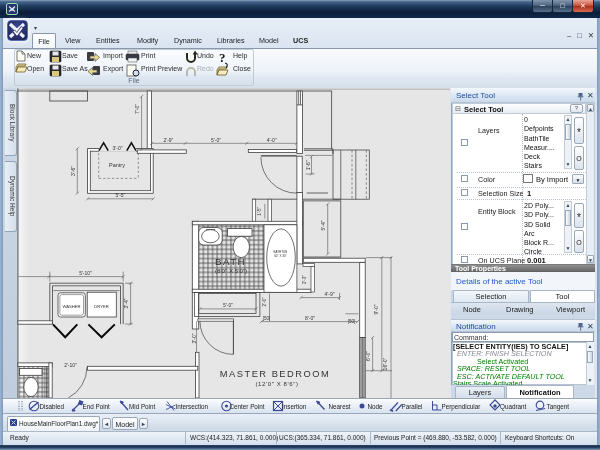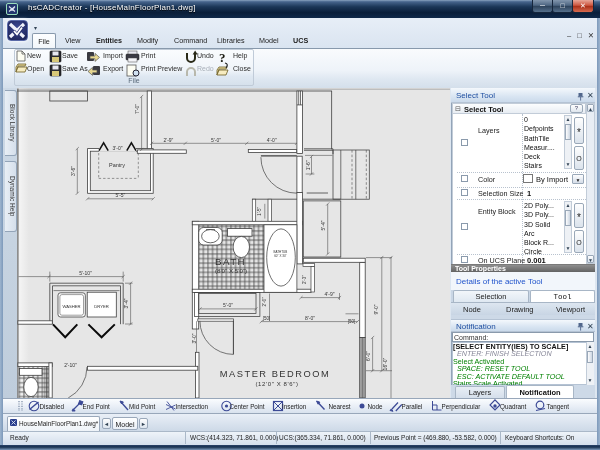--- a/index.html
+++ b/index.html
@@ -44,36 +44,35 @@
 </style></head>
 <body>
 <div class="win">
 
   <div class="abs titlebar"></div>
   <div class="abs title-ico"></div>
   <svg class="abs" style="left:6px;top:3px;" width="12" height="12" viewBox="0 0 12 12">
     <path d="M3 3.5 L9 8.5 M9 3.5 L3 8.5" stroke="#dfe6f5" stroke-width="1.1"></path>
     <path d="M4.5 6 l1.5 1.8 L8.6 4.5" stroke="#fff" stroke-width="0.8" fill="none"></path>
   </svg>
-  <div class="abs title-txt" style="left:28px;">hsCADCreator - [HouseMainFloorPlan1.dwg]</div>
   <div class="abs winbtns">
       <div class="wbtn">─</div>
       <div class="wbtn">□</div>
       <div class="wbtn close">✕</div>
     </div>
 
   <div class="abs ribbon"></div>
   <div class="abs rbody"></div>
   <div class="abs rgroup"></div>
   <div class="abs rlbl">File</div>
   <div class="abs rtab act" style="left:32px;top:32.5px;width:24px;">File</div>
   <div class="abs rtab" style="left:65px;top:32.5px;">View</div>
-  <div class="abs rtab" style="left:96px;top:32.5px;font-weight:bold;">Entities</div>
+  <div class="abs rtab" style="left:96px;top:32.5px;">Entities</div>
   <div class="abs rtab" style="left:137px;top:32.5px;">Modify</div>
-  <div class="abs rtab" style="left:174px;top:32.5px;">Command</div>
+  <div class="abs rtab" style="left:174px;top:32.5px;">Dynamic</div>
   <div class="abs rtab" style="left:217px;top:32.5px;">Libraries</div>
   <div class="abs rtab" style="left:259px;top:32.5px;">Model</div>
   <div class="abs rtab" style="left:293px;top:32.5px;font-weight:bold;">UCS</div>
   <div class="abs mdibtn">– □ ✕</div>
   <div class="abs applogo"></div>
   <svg class="abs" style="left:7px;top:20px;" width="21" height="21" viewBox="0 0 21 21">
     <path d="M3 4 L17 17 M17 4 L3 17" stroke="#f0f2fa" stroke-width="3.2"></path>
     <path d="M6.5 11 l3.5 4 l5.5-8" stroke="#2a3270" stroke-width="3.6" fill="none"></path>
     <path d="M7 11 l3 3.4 l5-7" stroke="#fff" stroke-width="1.8" fill="none"></path>
   </svg>
@@ -424,42 +423,42 @@
     <div class="abs" style="left:478px;top:256px;width:48px;overflow:hidden;font-size:7.2px;color:#222;">On UCS Plane</div>
     <div class="abs" style="left:527px;top:256px;font-size:7.5px;font-weight:bold;color:#111;">0.001</div>
 
     <div class="abs" style="left:451px;top:264px;width:144px;height:8px;background:linear-gradient(180deg,#8f8f8f,#636363);border-top:1px solid #7a7a7a;"></div>
     <div class="abs" style="left:455px;top:264.5px;font-size:7px;font-weight:bold;color:#fff;">Tool Properties</div>
     <div class="abs" style="left:451px;top:272px;width:144px;height:18px;background:#f2f6fb;"></div>
     <div class="abs" style="left:456px;top:277px;font-size:8px;color:#2255cc;">Details of the active Tool</div>
 
     <div class="abs" style="left:451px;top:290px;width:144px;height:12px;background:#c9d6e5;"></div>
     <div class="abs" style="left:453px;top:290px;width:76px;height:12px;background:linear-gradient(180deg,#f2f6fa,#dfe8f1);border:1px solid #a8b6c6;border-bottom:none;border-radius:2px 2px 0 0;font-size:7.5px;text-align:center;line-height:12px;color:#222;">Selection</div>
-    <div class="abs" style="left:530px;top:290px;width:65px;height:16px;background:#fff;border:1px solid #a8b6c6;border-bottom:none;border-radius:2px 2px 0 0;font-size:7.5px;text-align:center;line-height:12px;color:#111;font-family:Liberation Mono, monospace;">Tool</div>
+    <div class="abs" style="left:530px;top:290px;width:65px;height:16px;background:#fff;border:1px solid #a8b6c6;border-bottom:none;border-radius:2px 2px 0 0;font-size:7.5px;text-align:center;line-height:12px;color:#111;">Tool</div>
     <div class="abs" style="left:451px;top:302px;width:144px;height:13px;background:linear-gradient(180deg,#dde6f0,#c8d5e4);border-top:1px solid #a8b6c6;"></div>
     <div class="abs" style="left:463px;top:305px;font-size:7.5px;color:#222;">Node</div>
     <div class="abs" style="left:506px;top:305px;font-size:7.5px;color:#222;">Drawing</div>
     <div class="abs" style="left:556px;top:305px;font-size:7.5px;color:#222;">Viewport</div>
 
     <div class="abs" style="left:451px;top:315px;width:144px;height:4px;background:#cdd9e7;"></div>
     <div class="abs" style="left:451px;top:319px;width:144px;height:13px;background:linear-gradient(180deg,#f4f8fc,#d9e5f2 60%,#cbdaeb);border-bottom:1px solid #b5c3d4;border-top:1px solid #b5c3d4;"></div>
     <div class="abs" style="left:456px;top:321.5px;font-size:8px;color:#1e4ea0;">Notification</div>
     <svg class="abs" style="left:577px;top:322px;" width="8" height="9" viewBox="0 0 8 9">
         <rect x="1.5" y="1" width="4" height="3.6" fill="#51678c"></rect>
         <line x1="0.8" y1="4.8" x2="6.4" y2="4.8" stroke="#51678c" stroke-width="1"></line>
         <line x1="3.6" y1="5" x2="3.6" y2="8.6" stroke="#51678c" stroke-width="0.9"></line>
       </svg>
     <div class="abs" style="left:587px;top:321.5px;font-size:8px;color:#345;">✕</div>
     <div class="abs" style="left:452px;top:332px;width:142px;height:10px;background:#fff;border:1px solid #8a9aac;"></div>
     <div class="abs" style="left:454px;top:333.5px;font-size:7px;color:#333;">Command:</div>
     <div class="abs" style="left:452px;top:342px;width:142px;height:43px;background:#fff;border:1px solid #b5c3d4;"></div>
     <div class="abs" style="left:453px;top:343px;font-size:7.2px;line-height:7.4px;white-space:nowrap;">
       <span style="font-weight:bold;color:#111;">[SELECT ENTITY(IES) TO SCALE]</span><br>
       <span style="font-style:italic;color:#889;">&nbsp;&nbsp;ENTER: FINISH SELECTION</span><br>
-      <span style="color:#008000;">Select Activated</span><br>
+      <span style="color:#008000;padding-left:24px;">Select Activated</span><br>
       <span style="font-style:italic;color:#008000;">&nbsp;&nbsp;SPACE: RESET TOOL</span><br>
       <span style="font-style:italic;color:#008000;">&nbsp;&nbsp;ESC: ACTIVATE DEFAULT TOOL</span><br>
       <span style="color:#008000;">Stairs Scale Activated</span>
     </div>
     <div class="abs" style="left:586px;top:342px;width:8px;height:43px;background:#eef1f5;border-left:1px solid #c2ccd8;"></div>
     <div class="abs" style="left:586.5px;top:343px;width:7px;height:7px;font-size:5px;text-align:center;color:#345;">▲</div>
     <div class="abs" style="left:587px;top:351px;width:6px;height:12px;background:linear-gradient(90deg,#fdfdfe,#ccd6e2);border:1px solid #9aa8b8;"></div>
     <div class="abs" style="left:586.5px;top:377px;width:7px;height:7px;font-size:5px;text-align:center;color:#345;">▼</div>
 
     <div class="abs" style="left:451px;top:385px;width:144px;height:13px;background:#cdd9e7;"></div>

